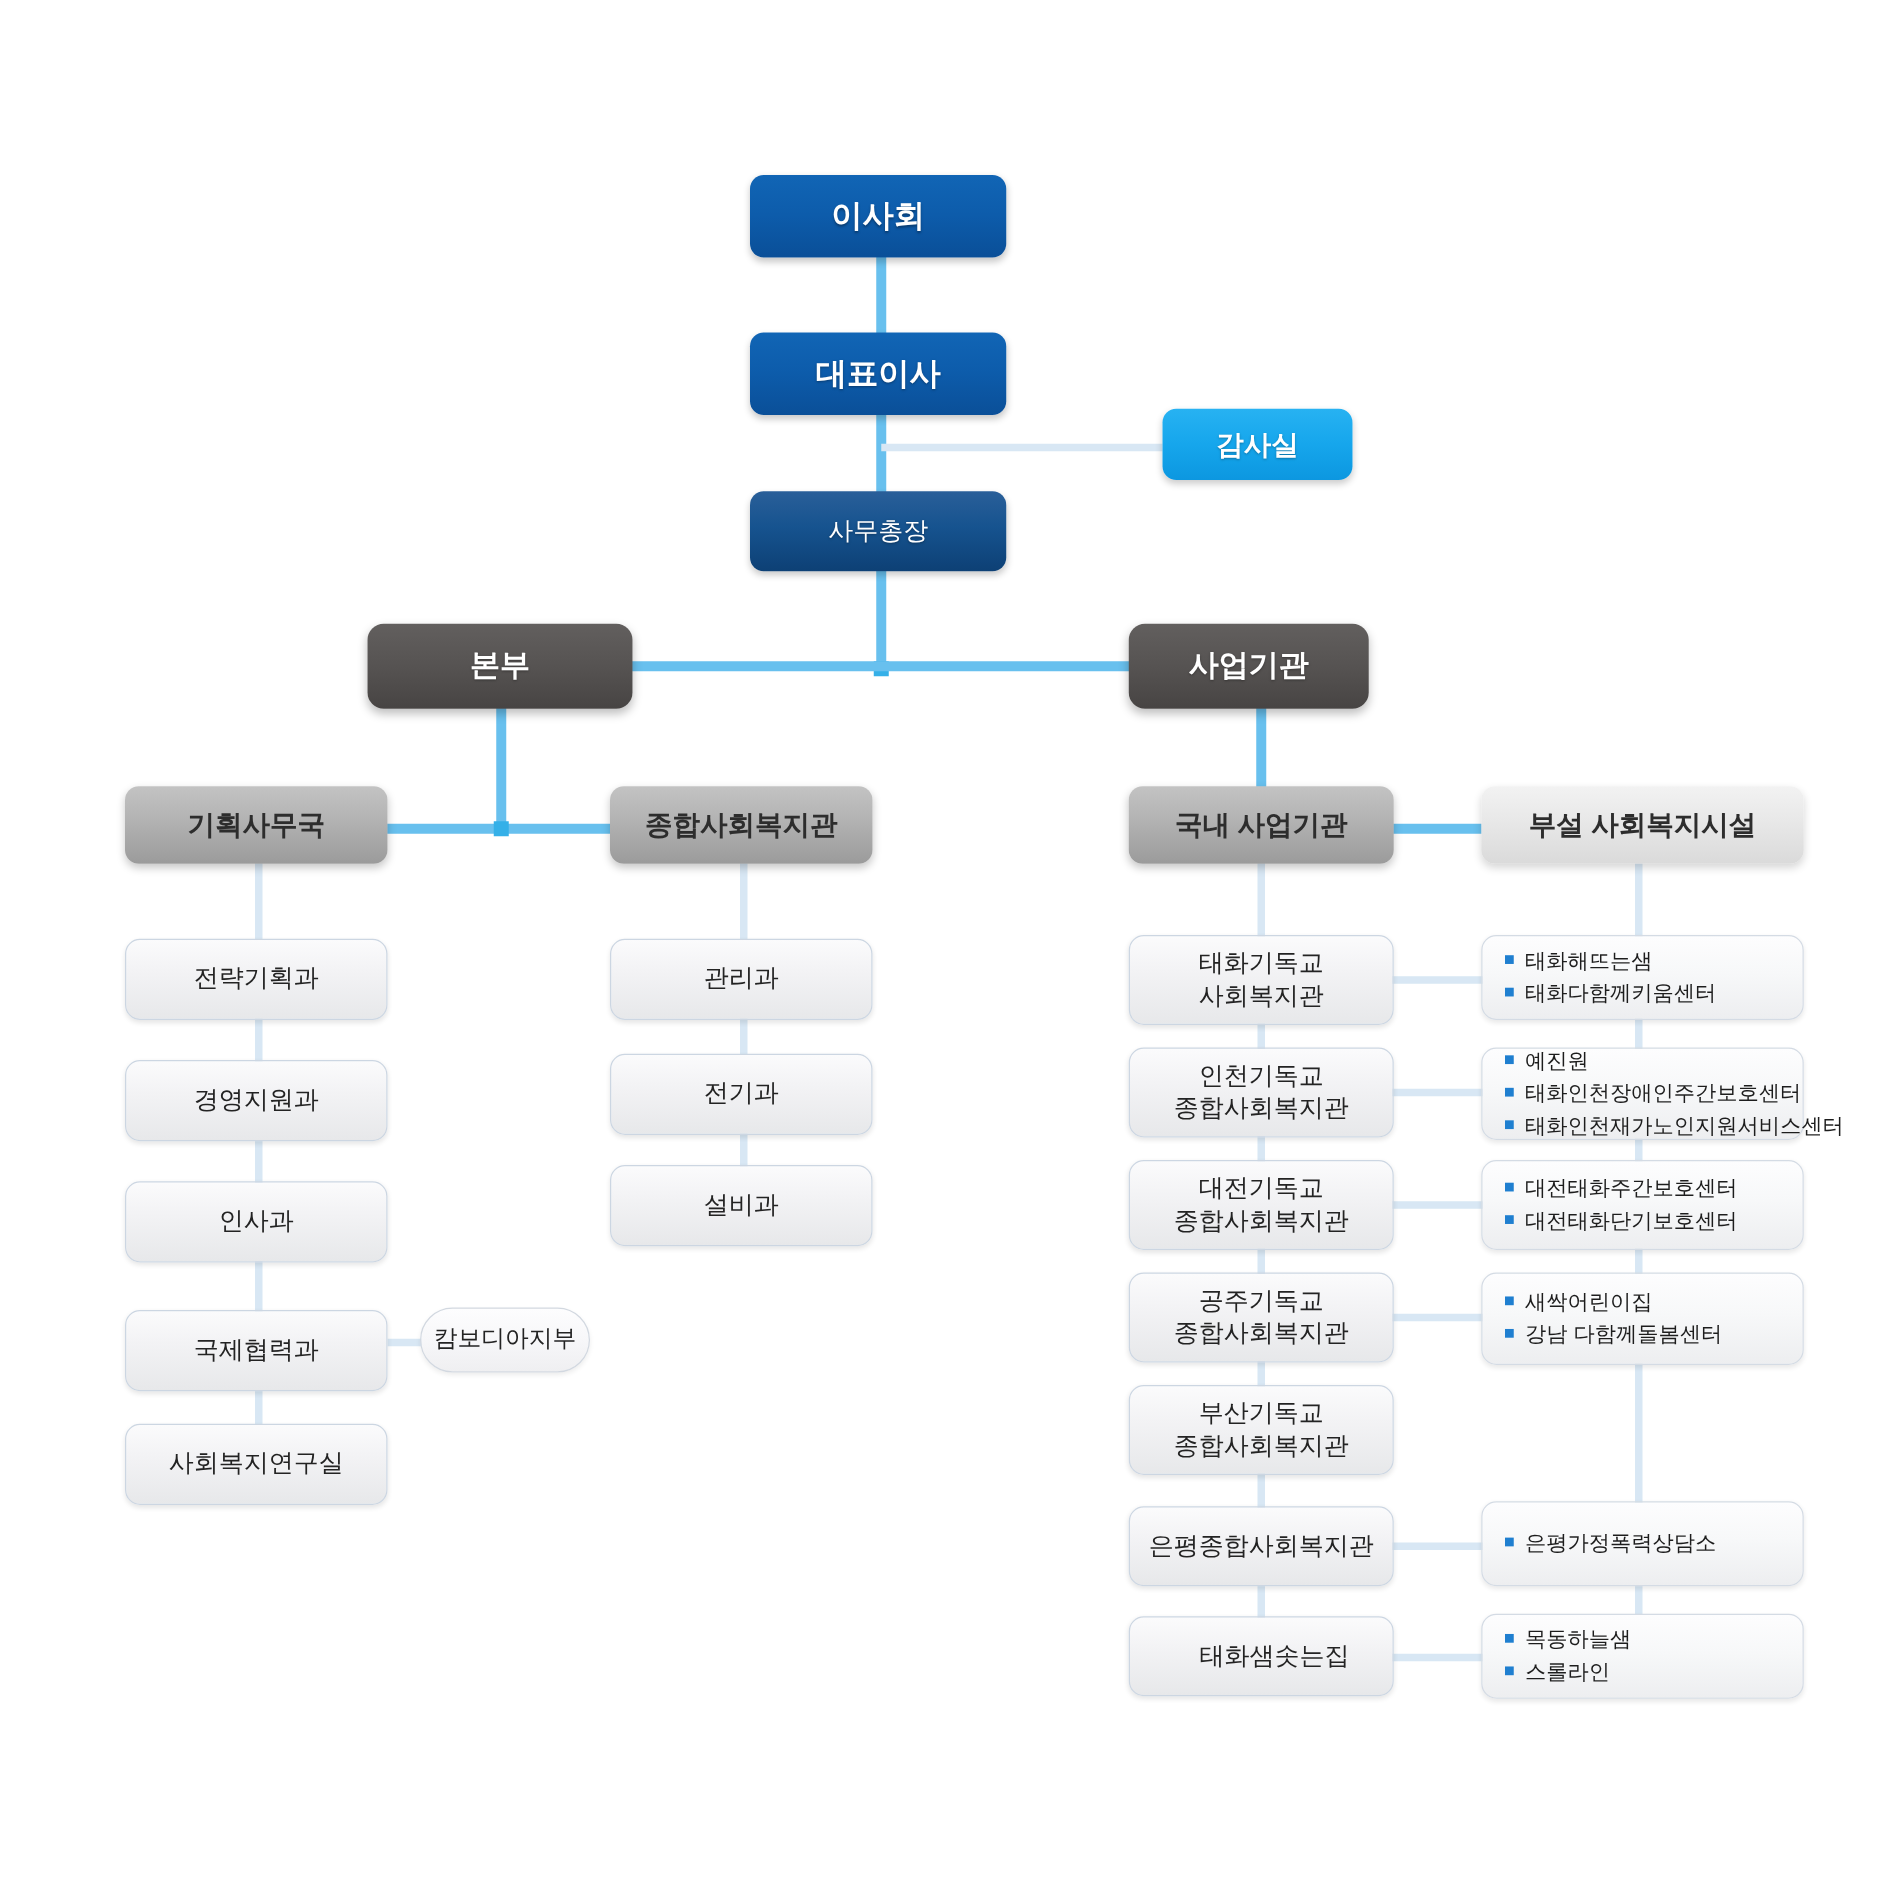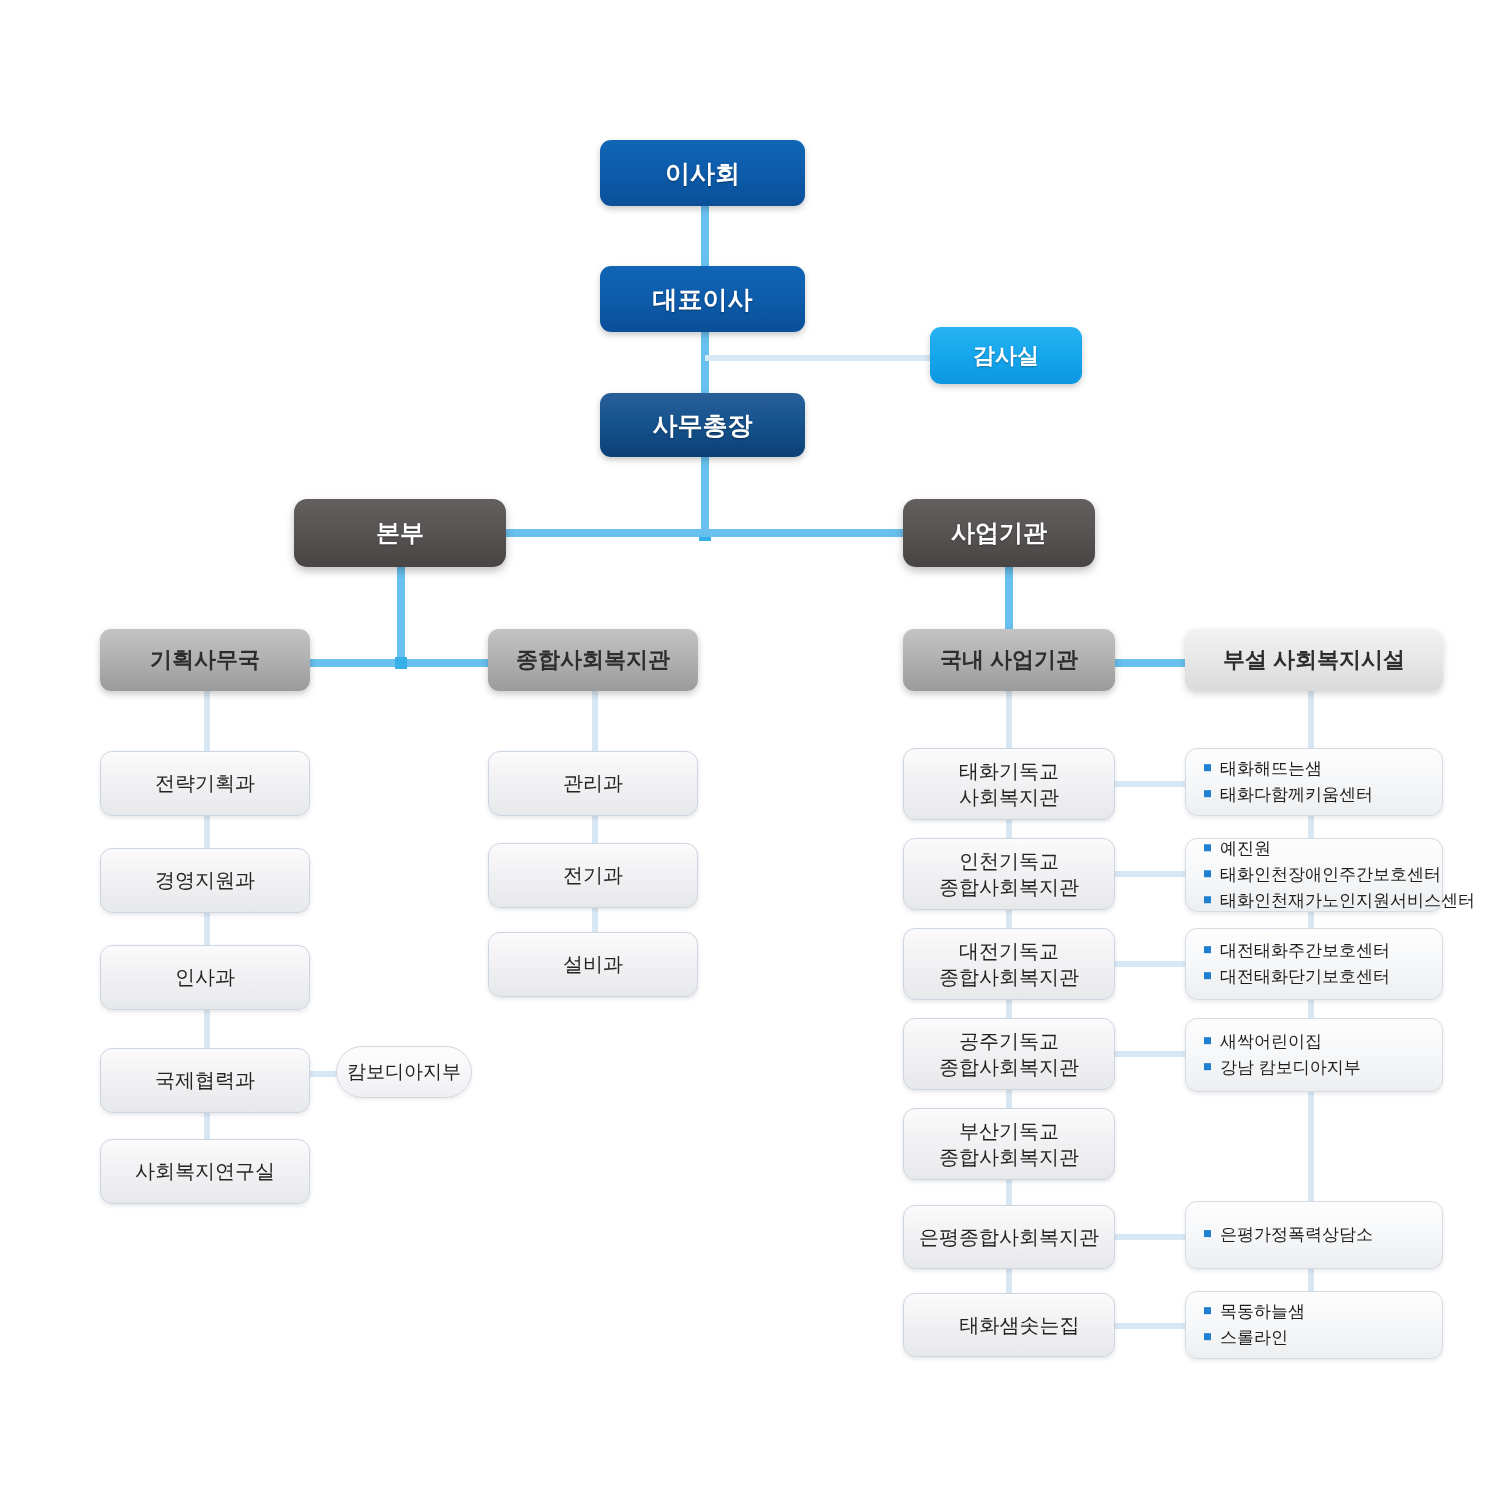--- a/index.html
+++ b/index.html
@@ -44,22 +44,22 @@
     font-weight:bold;
     font-size:25px;
     border-radius:11px;
     box-shadow:0 3px 6px rgba(0,0,0,.22);
     text-shadow:0 1px 2px rgba(0,0,0,.35);
   }
   
   .n-navy{
     background:linear-gradient(180deg,#2a5f99 0%,#16538f 45%,#0d4075 100%);
     color:#ffffff;
-    font-weight:bold;
-    font-size:25px;
+    font-weight:normal;
+    font-size:20px;
     border-radius:11px;
     box-shadow:0 3px 6px rgba(0,0,0,.22);
     text-shadow:0 1px 2px rgba(0,0,0,.35);
   }
   
   .n-cyan{
     background:linear-gradient(180deg,#27b2f2 0%,#16a6ec 50%,#0c97e0 100%);
     color:#ffffff;
     font-weight:bold;
     font-size:22px;
@@ -231,21 +231,21 @@
   <div class="node n-list" style="left:1185px;top:748px;width:258px;height:68px;">
     <ul><li>태화해뜨는샘</li><li>태화다함께키움센터</li></ul>
   </div>
   <div class="node n-list" style="left:1185px;top:838px;width:258px;height:74px;">
     <ul><li>예진원</li><li>태화인천장애인주간보호센터</li><li>태화인천재가노인지원서비스센터</li></ul>
   </div>
   <div class="node n-list" style="left:1185px;top:928px;width:258px;height:72px;">
     <ul><li>대전태화주간보호센터</li><li>대전태화단기보호센터</li></ul>
   </div>
   <div class="node n-list" style="left:1185px;top:1018px;width:258px;height:74px;">
-    <ul><li>새싹어린이집</li><li>강남 캄보디아지부</li></ul>
+    <ul><li>새싹어린이집</li><li>강남 다함께돌봄센터</li></ul>
   </div>
   <div class="node n-list" style="left:1185px;top:1201px;width:258px;height:68px;">
     <ul><li>은평가정폭력상담소</li></ul>
   </div>
   <div class="node n-list" style="left:1185px;top:1291px;width:258px;height:68px;">
     <ul><li>목동하늘샘</li><li>스롤라인</li></ul>
   </div>
 
 </div>
 

